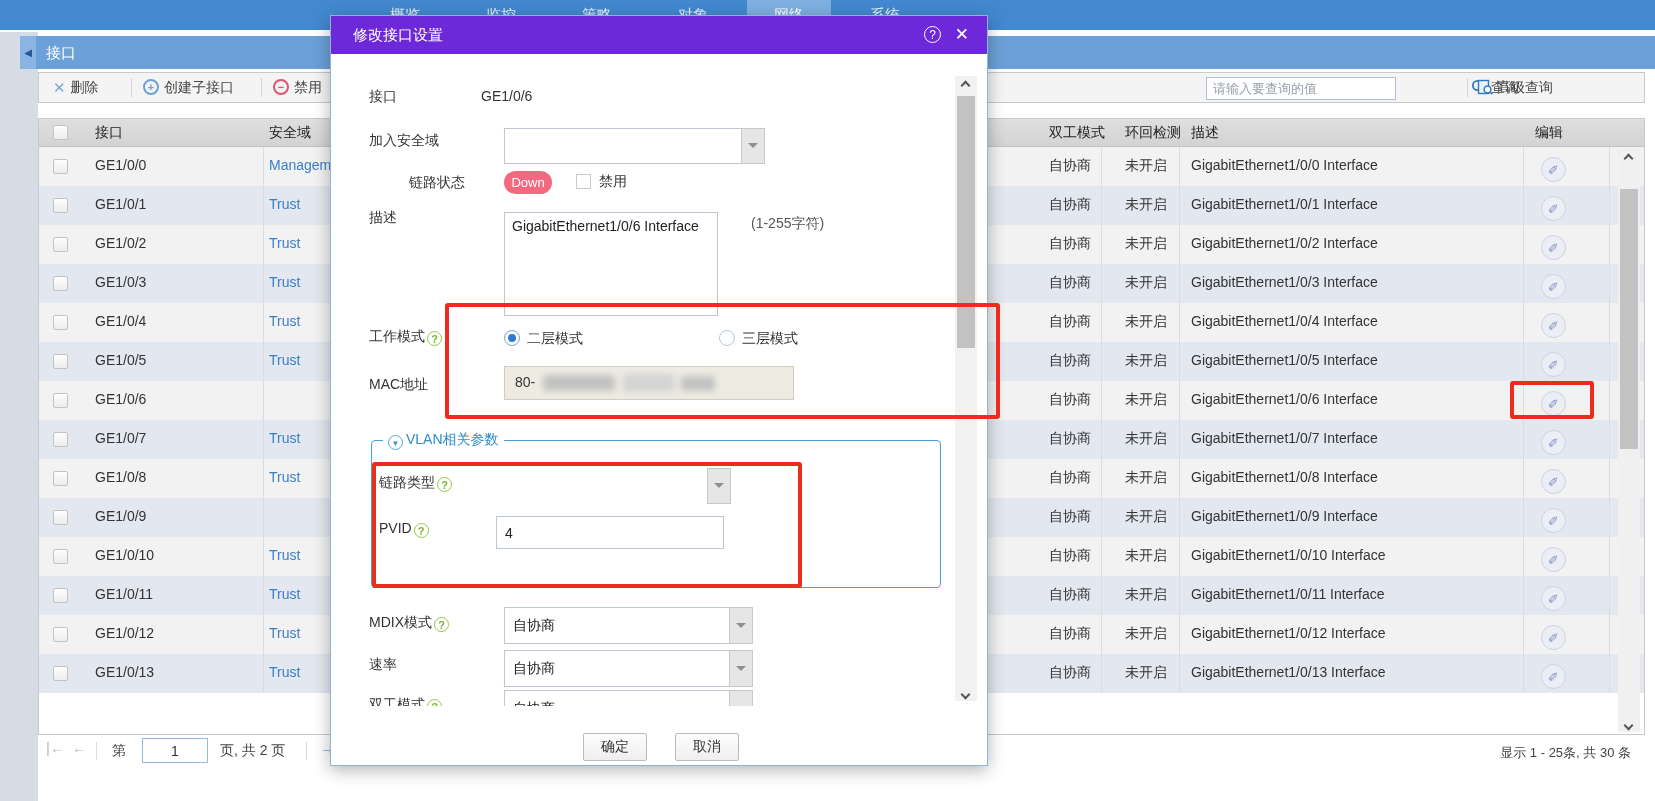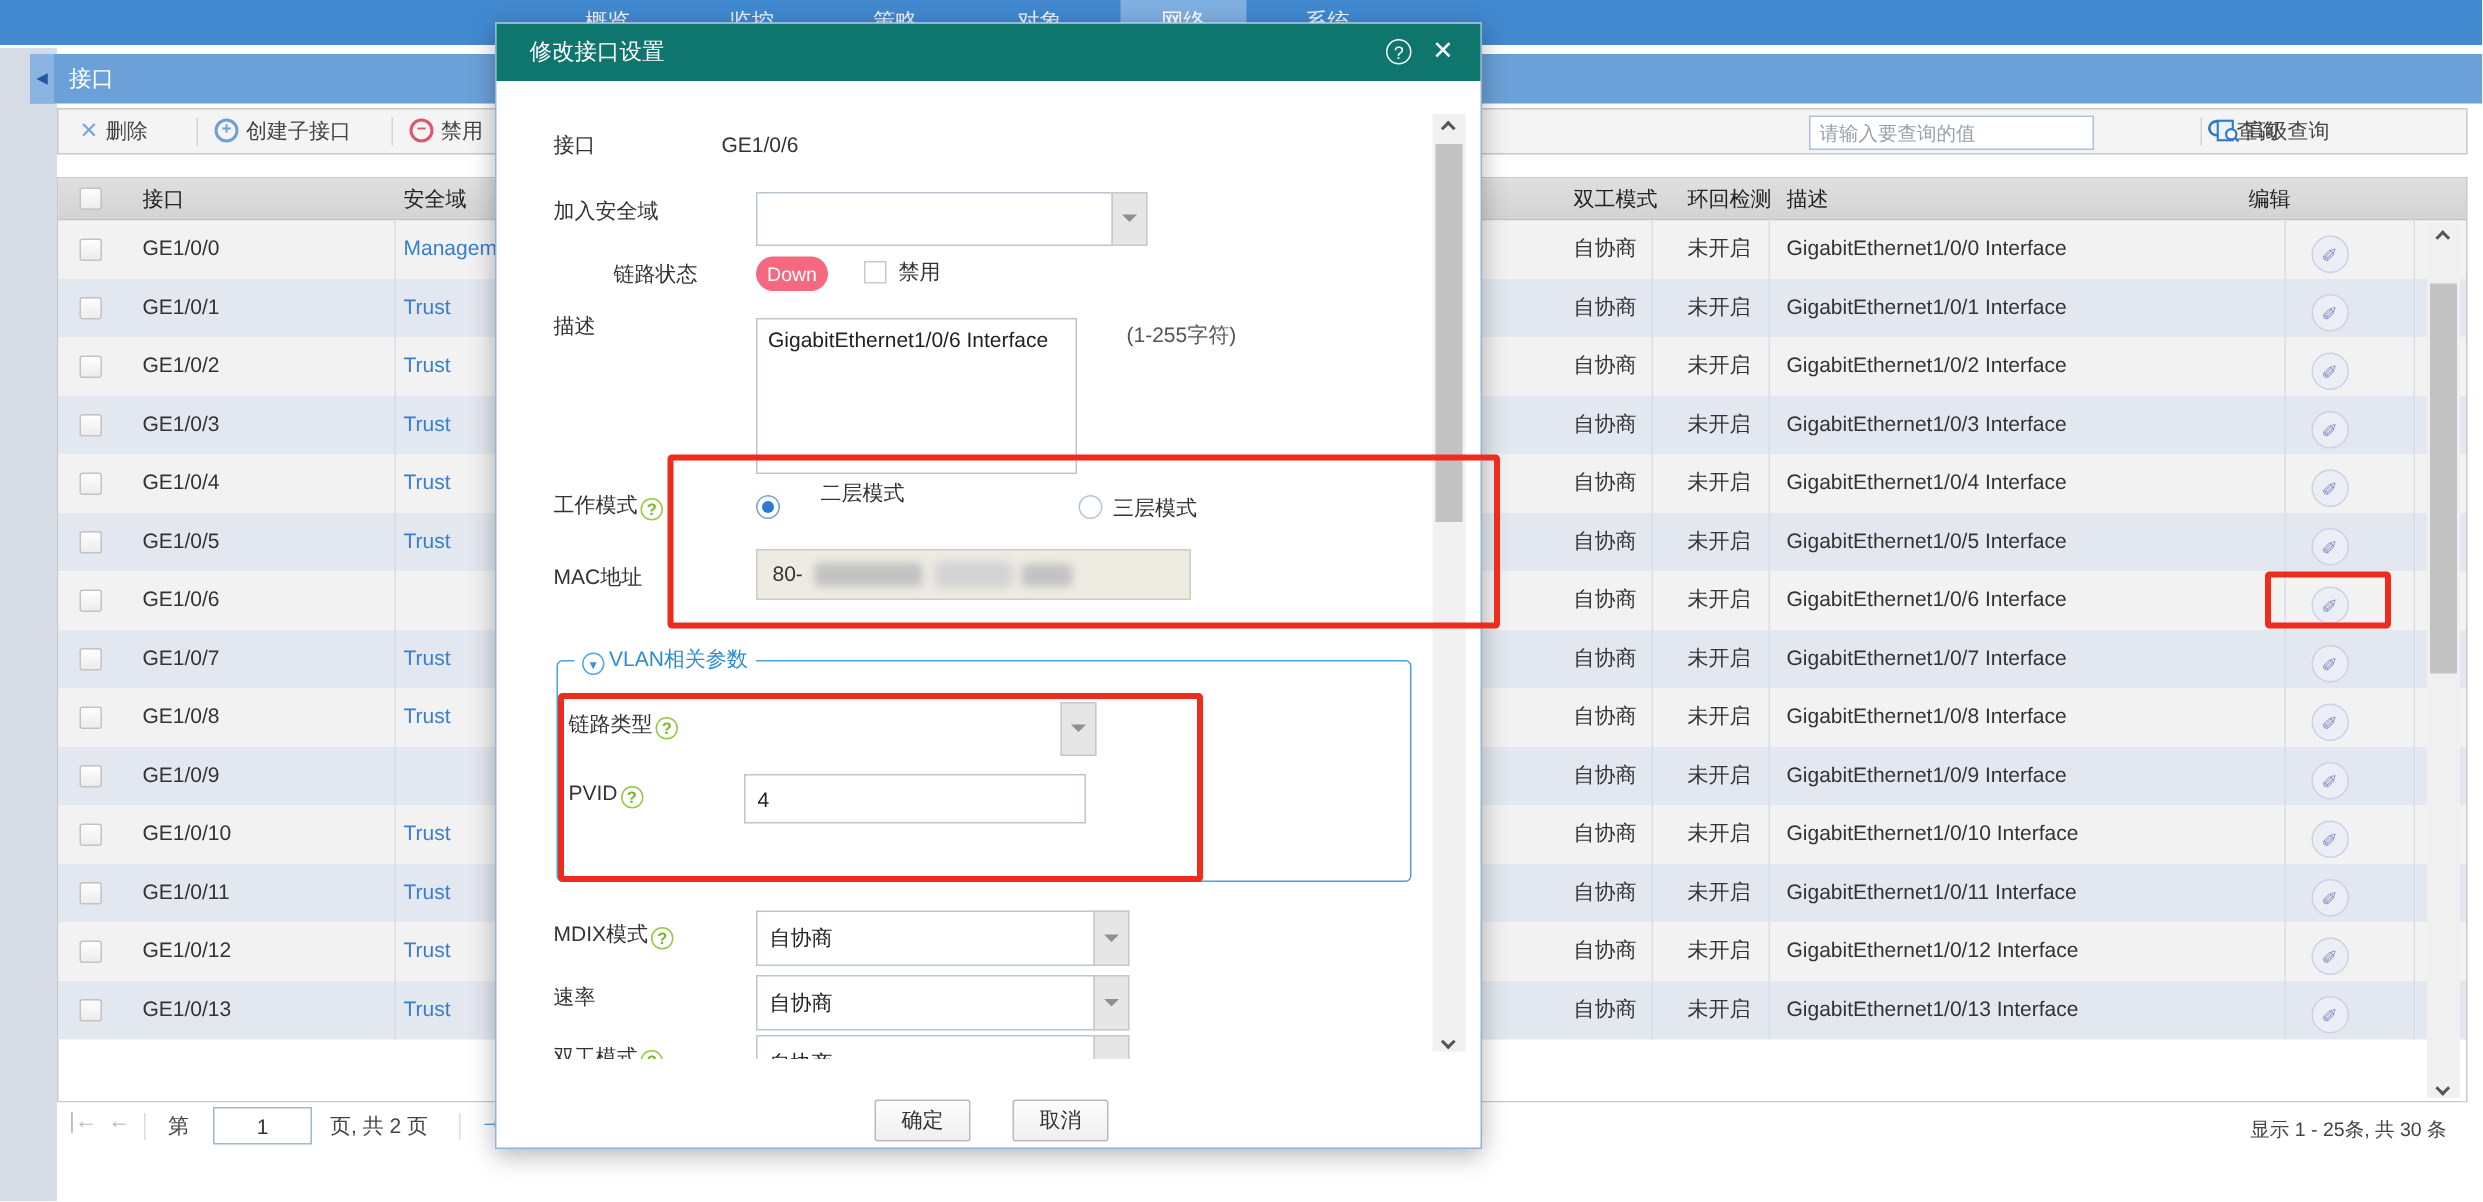--- a/index.html
+++ b/index.html
@@ -64,21 +64,21 @@
   .pager { position:absolute; left:38px; top:735px; width:1607px; height:32px; background:#fff; z-index:1; }
   .pg { position:absolute; top:4px; color:#b9b9b9; font-size:15px; cursor:pointer; }
   .pg-sep { position:absolute; top:7px; width:1px; height:18px; background:#dcdcdc; }
   .pg-lbl { position:absolute; top:7px; color:#444; cursor:default; }
   .pg-input { position:absolute; left:104px; top:3px; width:66px; height:25px; border:1px solid #9db7d8; text-align:center; font-family:inherit; font-size:14px; color:#333; }
   .pg-next { color:#2f7ac9; font-weight:bold; }
   .pg-summary { position:absolute; right:14px; top:9px; color:#444; font-size:13px; }
 
   
   .modal { position:absolute; left:330px; top:15px; width:658px; height:751px; background:#fff; border:1px solid #8fb4d8; box-shadow:0 4px 16px rgba(0,0,0,.3); z-index:50; }
-  .m-head { position:absolute; left:0; top:0; width:100%; height:38px; background:#0f766e; }
+  .m-head { position:absolute; left:0; top:0; width:100%; height:38px; background:#6d28d9; }
   .m-title { position:absolute; left:22px; top:0; line-height:38px; color:#fff; font-size:15px; }
   .m-help { position:absolute; right:46px; top:10px; width:17px; height:17px; border:1.5px solid #fff; border-radius:50%; color:#fff; font-size:12px; line-height:16px; text-align:center; cursor:pointer; }
   .m-close { position:absolute; right:18px; top:8px; color:#fff; font-size:17px; cursor:pointer; }
   .m-body { position:absolute; left:0; top:38px; width:100%; height:652px; overflow:hidden; }
   .f-lbl { position:absolute; left:38px; color:#333; white-space:nowrap; }
   .qicon { display:inline-block; width:15px; height:15px; border-radius:50%; border:1px solid #95c843; color:#7cb532; font-size:11px; line-height:14px; text-align:center; font-weight:bold; margin-left:2px; vertical-align:-2px; cursor:pointer; }
   .qicon::after { content:"?"; }
   .f-input, .f-select { position:absolute; border:1px solid #bcc6d2; background:#fff; font-family:inherit; font-size:14px; color:#222; padding:0 8px; }
   .sel-arrow { position:absolute; width:24px; background:#e6e6e6; border:1px solid #c8c8c8; cursor:pointer; }
   .sel-arrow::after { content:""; position:absolute; left:50%; top:50%; transform:translate(-50%,-30%); border:5px solid transparent; border-top-color:#8f8f8f; }
@@ -158,21 +158,21 @@
   </div>
 
   <div class="grid">
     <div class="thead">
       <span class="cb" style="position:absolute;left:14px;top:6px;"></span>
       <span class="th" style="left:56px;">接口</span>
       <span class="th" style="left:230px;">安全域</span>
       <span class="th" style="left:1010px;">双工模式</span>
       <span class="th" style="left:1086px;">环回检测</span>
       <span class="th" style="left:1152px;">描述</span>
-      <span class="th" style="left:1460px;">编辑</span>
+      <span class="th" style="left:1496px;">编辑</span>
     </div>
     <div class="rows" id="t-body">
     <div class="t-row r-odd">
       <span class="cb c-cb" style="position:absolute;"></span>
       <span class="cell c-if">GE1/0/0</span>
       <span class="cell c-zone">Management</span>
       <span class="cell c-dx">自协商</span>
       <span class="cell c-lb">未开启</span>
       <span class="cell c-desc">GigabitEthernet1/0/0 Interface</span>
       <span class="cell c-edit"><span class="pencil"><i>✎</i></span></span>
@@ -352,21 +352,21 @@
       <span class="badge" style="left:173px;top:117px;width:48px;height:23px;line-height:23px;">Down</span>
       <span class="m-cb" style="left:245px;top:120px;"></span>
       <span class="r-lbl" style="left:268px;top:119px;">禁用</span>
 
       <span class="f-lbl" style="top:155px;">描述</span>
       <textarea class="f-input" style="left: 173px; top: 158px; width: 214px; height: 104px; padding: 5px 7px; resize: none;">GigabitEthernet1/0/6 Interface</textarea>
       <span class="r-lbl" style="left:420px;top:161px;color:#555;">(1-255字符)</span>
 
       <span class="f-lbl" style="top:274px;"><span>工作模式</span><span class="qicon"></span></span>
       <span class="radio sel" style="left:173px;top:276px;"></span>
-      <span class="r-lbl" style="left:196px;top:266px;margin-left:20px;">二层模式</span>
+      <span class="r-lbl" style="left:196px;top:276px;">二层模式</span>
       <span class="radio" style="left:388px;top:276px;"></span>
       <span class="r-lbl" style="left:411px;top:276px;">三层模式</span>
 
       <span class="f-lbl" style="top:322px;">MAC地址</span>
       <div class="mac-box">
         <span class="t">80-</span>
         <span class="blur-blob" style="left:38px;top:8px;width:72px;height:16px;"></span>
         <span class="blur-blob" style="left:118px;top:7px;width:52px;height:18px;background:#d4d4d4;"></span>
         <span class="blur-blob" style="left:176px;top:9px;width:34px;height:15px;"></span>
       </div>

